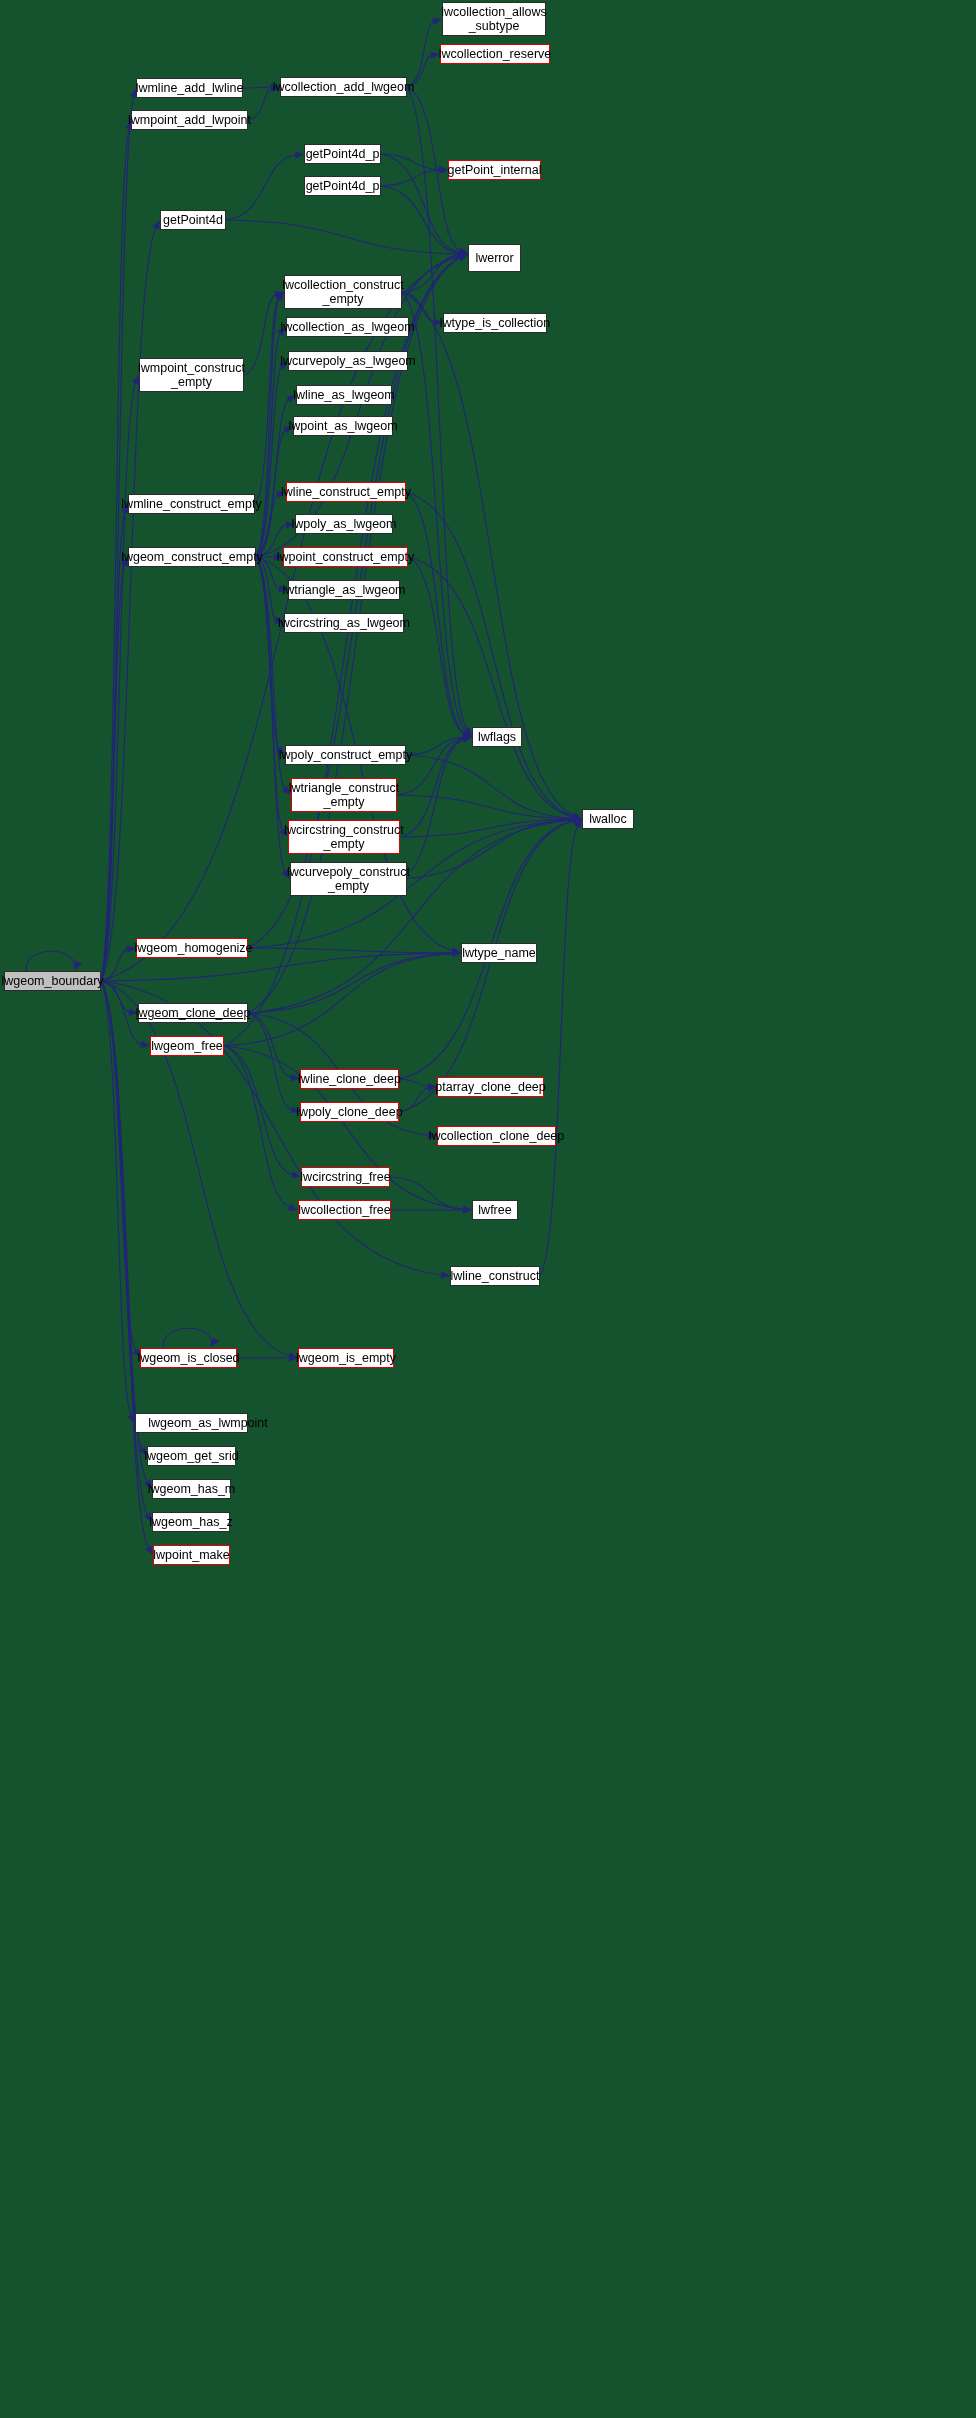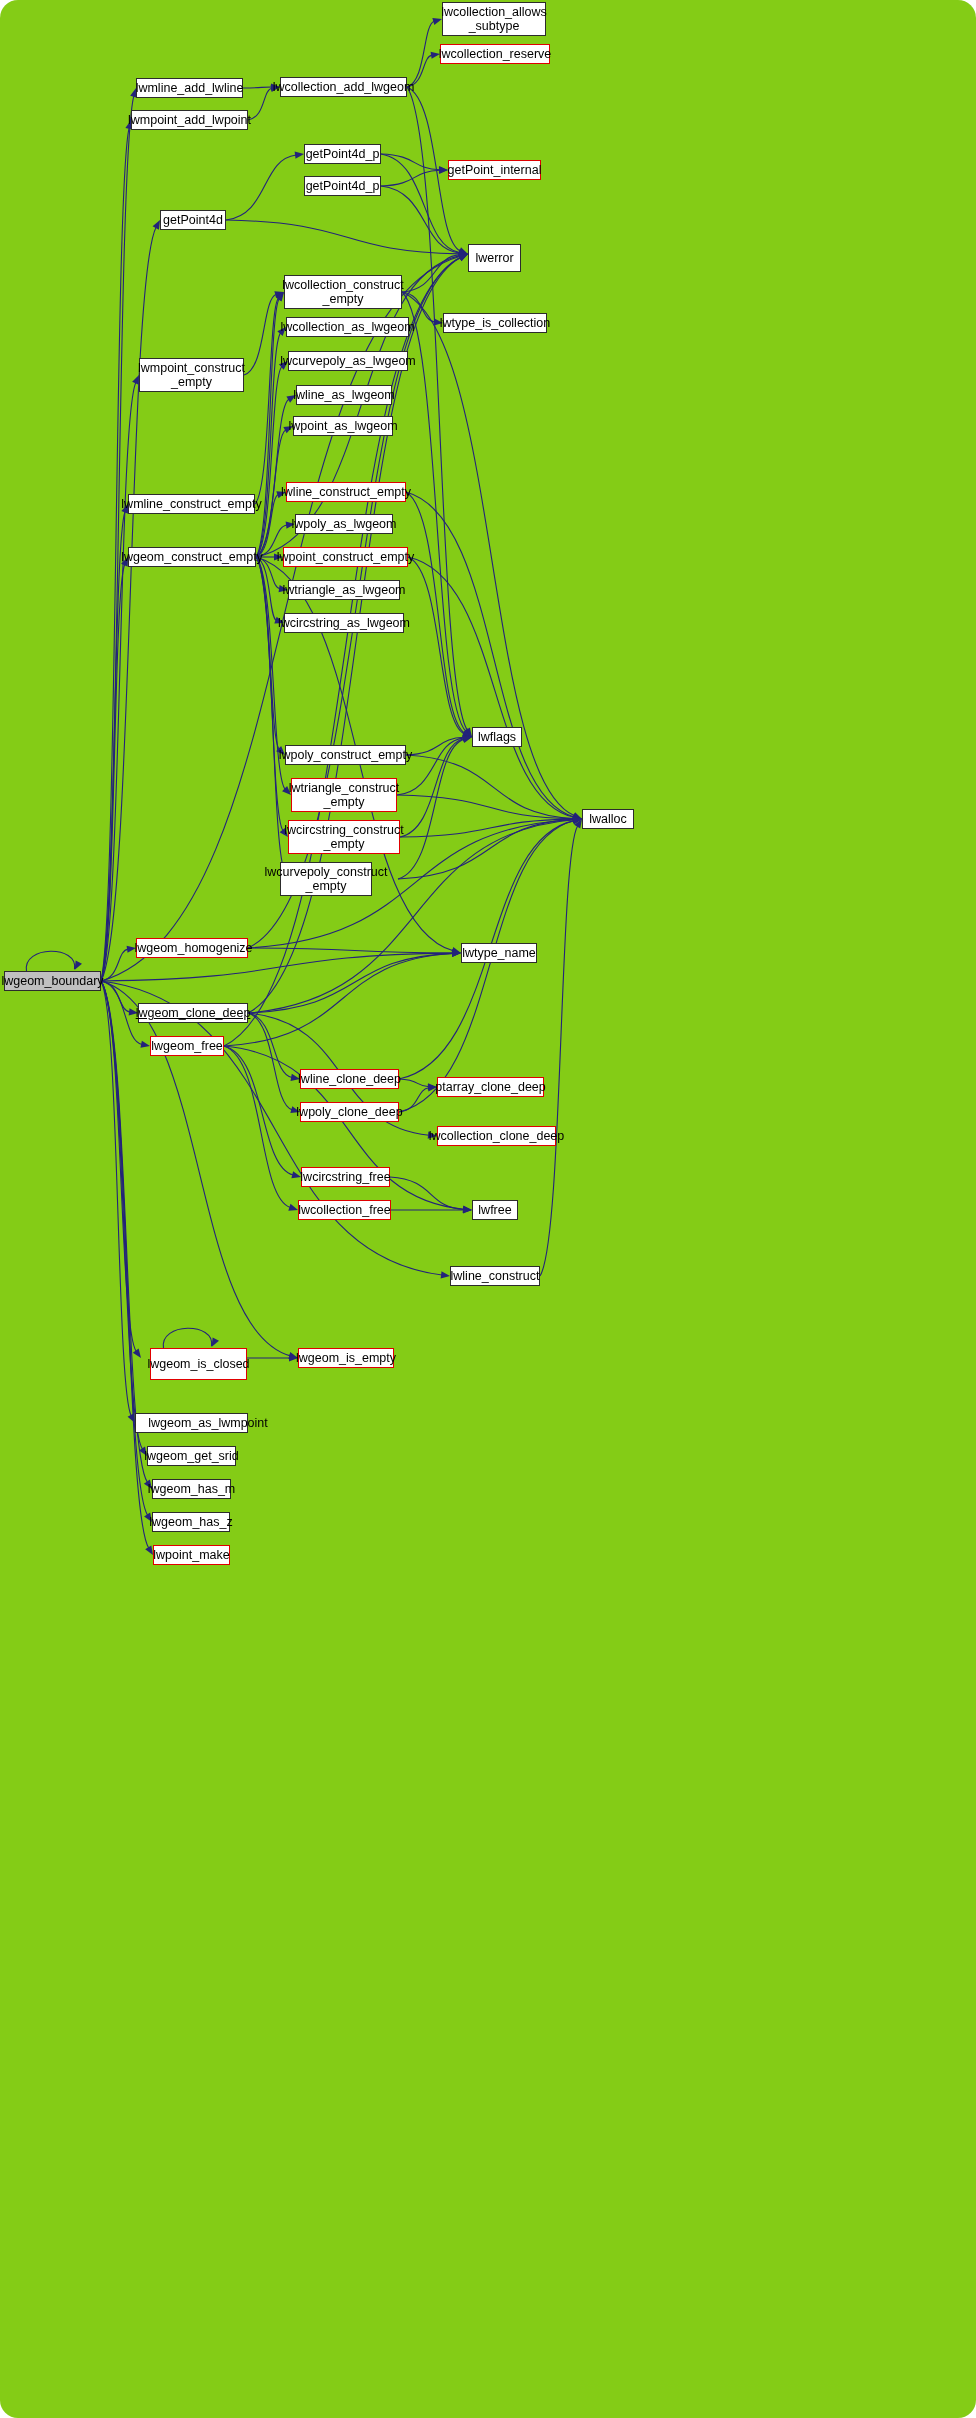--- a/index.html
+++ b/index.html
@@ -1,17 +1,17 @@
 <!DOCTYPE html>
 <html><head>
 <meta charset="utf-8">
 <style>
   html,body{margin:0;padding:0;background:#ffffff;}
-  #page{position:relative;width:976px;height:2418px;background:#84cc16;
-        font-family:"Liberation Sans", sans-serif;overflow:hidden;border-radius:18px;}
+  #page{position:relative;width:976px;height:2418px;background:#14532d;
+        font-family:"Liberation Sans", sans-serif;overflow:hidden;}
   svg#edges{position:absolute;left:0;top:0;width:976px;height:2418px;}
   .node{position:absolute;box-sizing:border-box;border:1px solid #2c2c2c;
         background:#ffffff;color:#000000;font-size:12.5px;line-height:14px;
         display:flex;align-items:center;justify-content:center;text-align:center;
         white-space:pre-line;padding:0 4px;}
   .node.red{border-color:#e00000;}
   .node.root{background:#c0c0c0;border-color:#2c2c2c;}
   .edge{fill:none;stroke:#23237a;stroke-width:1.1;}
   .arrow{fill:#23237a;stroke:none;}
 </style>
@@ -227,36 +227,36 @@
       <div class="node red" style="left: 283px; top: 547px; width: 125px; height: 20px;">lwpoint_construct_empty</div>
       <div class="node" style="left: 288px; top: 580px; width: 112px; height: 20px;">lwtriangle_as_lwgeom</div>
       <div class="node" style="left: 284px; top: 613px; width: 120px; height: 20px;">lwcircstring_as_lwgeom</div>
       <div class="node" style="left: 472px; top: 727px; width: 50px; height: 20px;">lwflags</div>
       <div class="node" style="left: 285px; top: 745px; width: 121px; height: 20px;">lwpoly_construct_empty</div>
       <div class="node red" style="left: 291px; top: 778px; width: 106px; height: 34px;">lwtriangle_construct
 _empty</div>
       <div class="node" style="left: 582px; top: 809px; width: 52px; height: 20px;">lwalloc</div>
       <div class="node red" style="left: 288px; top: 820px; width: 112px; height: 34px;">lwcircstring_construct
 _empty</div>
-      <div class="node" style="left: 280px; top: 862px; width: 92px; height: 34px;">lwcurvepoly_construct
+      <div class="node" style="left: 290px; top: 862px; width: 117px; height: 34px;">lwcurvepoly_construct
 _empty</div>
       <div class="node" style="left: 461px; top: 943px; width: 76px; height: 20px;">lwtype_name</div>
       <div class="node red" style="left: 136px; top: 938px; width: 112px; height: 20px; padding-left: 7px;">lwgeom_homogenize</div>
       <div class="node root" style="left: 4px; top: 971px; width: 97px; height: 20px;">lwgeom_boundary</div>
       <div class="node" style="left: 138px; top: 1003px; width: 110px; height: 20px; text-decoration: underline;">lwgeom_clone_deep</div>
       <div class="node red" style="left: 150px; top: 1036px; width: 74px; height: 20px;">lwgeom_free</div>
       <div class="node red" style="left: 300px; top: 1069px; width: 99px; height: 20px;">lwline_clone_deep</div>
       <div class="node red" style="left: 437px; top: 1077px; width: 107px; height: 20px;">ptarray_clone_deep</div>
       <div class="node red" style="left: 300px; top: 1102px; width: 99px; height: 20px;">lwpoly_clone_deep</div>
       <div class="node red" style="left: 437px; top: 1126px; width: 119px; height: 20px;">lwcollection_clone_deep</div>
       <div class="node red" style="left: 301px; top: 1167px; width: 89px; height: 20px;">lwcircstring_free</div>
       <div class="node" style="left: 472px; top: 1200px; width: 46px; height: 20px;">lwfree</div>
       <div class="node red" style="left: 298px; top: 1200px; width: 93px; height: 20px;">lwcollection_free</div>
       <div class="node" style="left: 450px; top: 1266px; width: 90px; height: 20px;">lwline_construct</div>
-      <div class="node red" style="left: 150px; top: 1348px; width: 97px; height: 32px;">lwgeom_is_closed</div>
+      <div class="node red" style="left: 140px; top: 1348px; width: 97px; height: 20px;">lwgeom_is_closed</div>
       <div class="node red" style="left: 298px; top: 1348px; width: 96px; height: 20px;">lwgeom_is_empty</div>
       <div class="node" style="left: 135px; top: 1413px; width: 113px; height: 20px; padding-left: 37px;">lwgeom_as_lwmpoint</div>
       <div class="node" style="left: 147px; top: 1446px; width: 89px; height: 20px;">lwgeom_get_srid</div>
       <div class="node" style="left: 152px; top: 1479px; width: 79px; height: 20px;">lwgeom_has_m</div>
       <div class="node" style="left: 152px; top: 1512px; width: 78px; height: 20px;">lwgeom_has_z</div>
       <div class="node red" style="left: 153px; top: 1545px; width: 77px; height: 20px;">lwpoint_make</div>
     </div>
 </div>
 
 </body></html>

